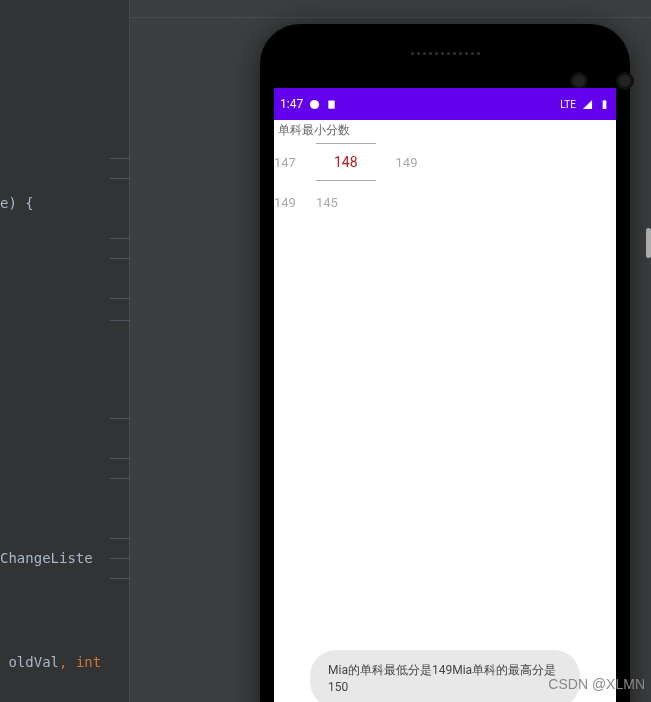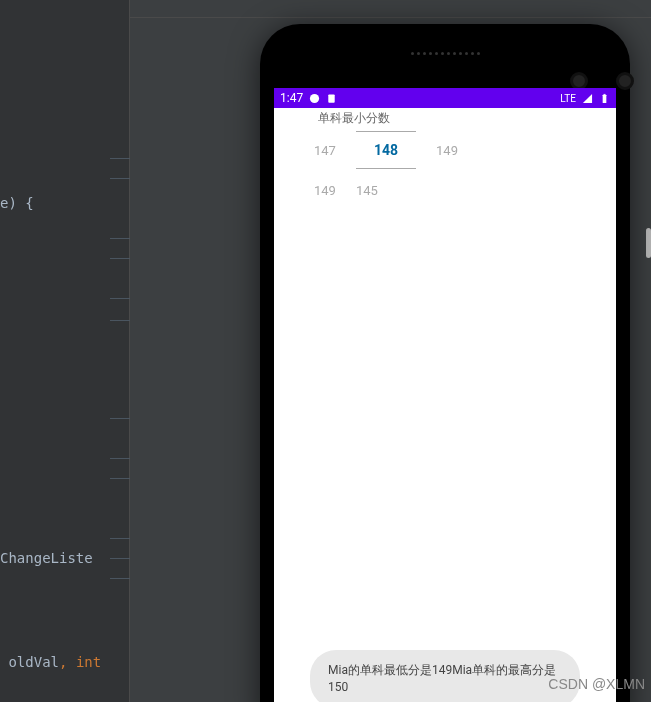--- a/index.html
+++ b/index.html
@@ -74,53 +74,52 @@
       display: flex; gap: 28px;
     }
     .cam { width: 18px; height: 18px; border-radius:50%; background:#222; border: 3px solid #111; }
     .phone-screen {
       position: absolute;
       top: 64px; left: 14px; right: 14px; bottom: 14px;
       background: #fff;
       overflow: hidden;
     }
     .status-bar {
-      height: 20px;
+      height: 32px;
       background: #6200ee;
       color: #fff;
       display: flex;
       align-items: center;
       font-size: 12px;
       font-family: Roboto, Arial, sans-serif;
       padding: 0 6px;
       gap: 6px;
     }
     .status-right { margin-left:auto; display:flex; gap:6px; align-items:center; font-size:10px;}
     .status-icon { width:11px; height:11px; display:inline-block; }
     .app-body {
       font-family: Roboto, Arial, sans-serif;
       font-size: 13px;
       color: #333;
       padding: 2px 0;
-      margin-left: 40px;
     }
     .label {
       font-size: 12px;
       color: #666;
       padding: 0 4px;
     }
     .picker {
       display: flex;
       align-items: center;
       gap: 20px;
       padding: 4px 0 10px 0;
     }
     .picker-val  { color: #aaa; font-size: 13px; }
     .picker-sel  {
-      color: #0369a1; font-size: 14px; font-weight: 700;
+      color: #b91c1c; font-size: 14px; font-weight: 400;
       border-top: 1px solid #aaa; border-bottom: 1px solid #aaa;
       padding: 10px 18px;
     }
     .toast {
       position: absolute;
       bottom: 22px; left: 50%; transform: translateX(-50%);
       background: #e8e8e8;
       color: #444;
       font-size: 12px;
       font-family: Roboto, Arial, sans-serif;

